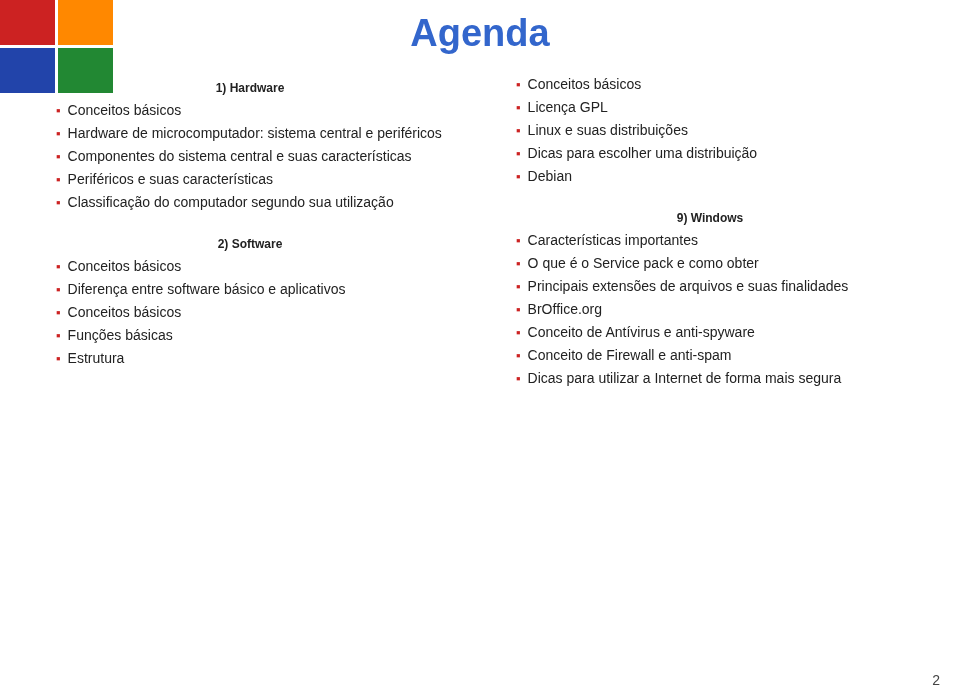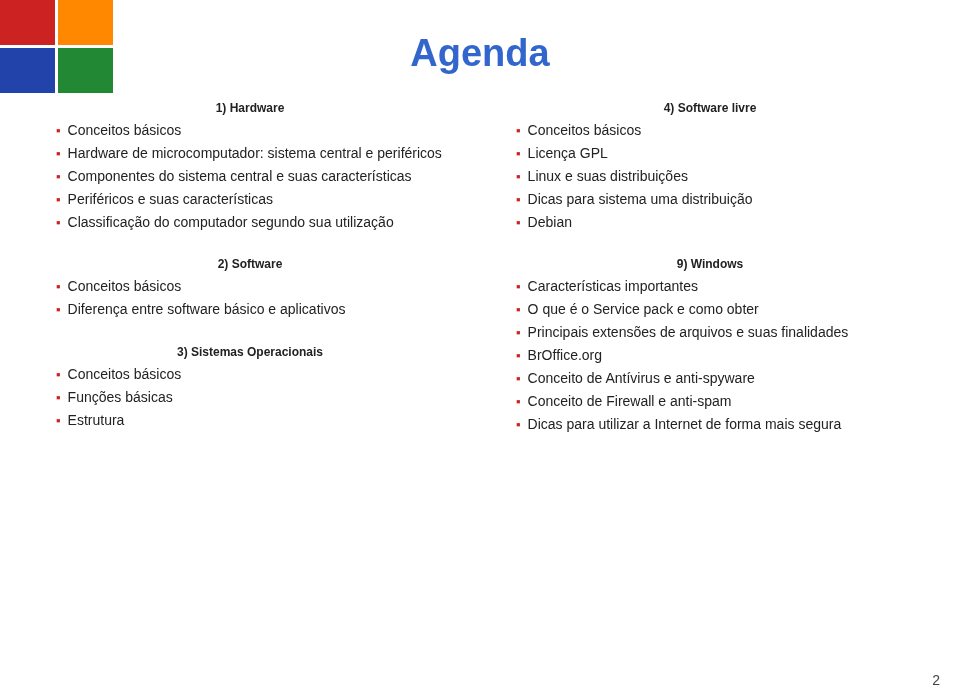--- a/index.html
+++ b/index.html
@@ -78,21 +78,21 @@
       position: absolute;
       bottom: 12px;
       right: 20px;
       font-size: 14px;
       color: #444;
     }
 
     
     .slide-title {
       text-align: center;
-      padding-top: 32px;
+      padding-top: 12px;
       padding-bottom: 18px;
       font-size: 38px;
       font-weight: bold;
       color: #3366cc;
     }
 
     
     .content-area {
       display: flex;
       flex-direction: row;
@@ -187,54 +187,52 @@
       <div class="section-header section-gap">2)  Software</div>
       <div class="bullet-item">
         <span class="bullet-icon">▪</span>
         <span class="bullet-text">Conceitos básicos</span>
       </div>
       <div class="bullet-item">
         <span class="bullet-icon">▪</span>
         <span class="bullet-text">Diferença entre software básico e aplicativos</span>
       </div>
 
-      <div class="section-header section-gap">3)  Sistemas Operacionais</div>
       <div class="bullet-item">
         <span class="bullet-icon">▪</span>
         <span class="bullet-text">Conceitos básicos</span>
       </div>
       <div class="bullet-item">
         <span class="bullet-icon">▪</span>
         <span class="bullet-text">Funções básicas</span>
       </div>
       <div class="bullet-item">
         <span class="bullet-icon">▪</span>
         <span class="bullet-text">Estrutura</span>
       </div>
 
     </div>
 
     <div class="column">
 
-      <div class="section-header">4)  Software livre</div>
       <div class="bullet-item">
         <span class="bullet-icon">▪</span>
         <span class="bullet-text">Conceitos básicos</span>
       </div>
       <div class="bullet-item">
         <span class="bullet-icon">▪</span>
         <span class="bullet-text">Licença GPL</span>
       </div>
       <div class="bullet-item">
         <span class="bullet-icon">▪</span>
         <span class="bullet-text">Linux e suas distribuições</span>
       </div>
       <div class="bullet-item">
         <span class="bullet-icon">▪</span>
-        <span class="bullet-text">Dicas para sistema uma distribuição</span>
+        <span class="bullet-text">Dicas para escolher uma distribuição</span>
       </div>
       <div class="bullet-item">
         <span class="bullet-icon">▪</span>
         <span class="bullet-text">Debian</span>
       </div>
 
       <div class="section-header section-gap">9)  Windows</div>
       <div class="bullet-item">
         <span class="bullet-icon">▪</span>
         <span class="bullet-text">Características importantes</span>

